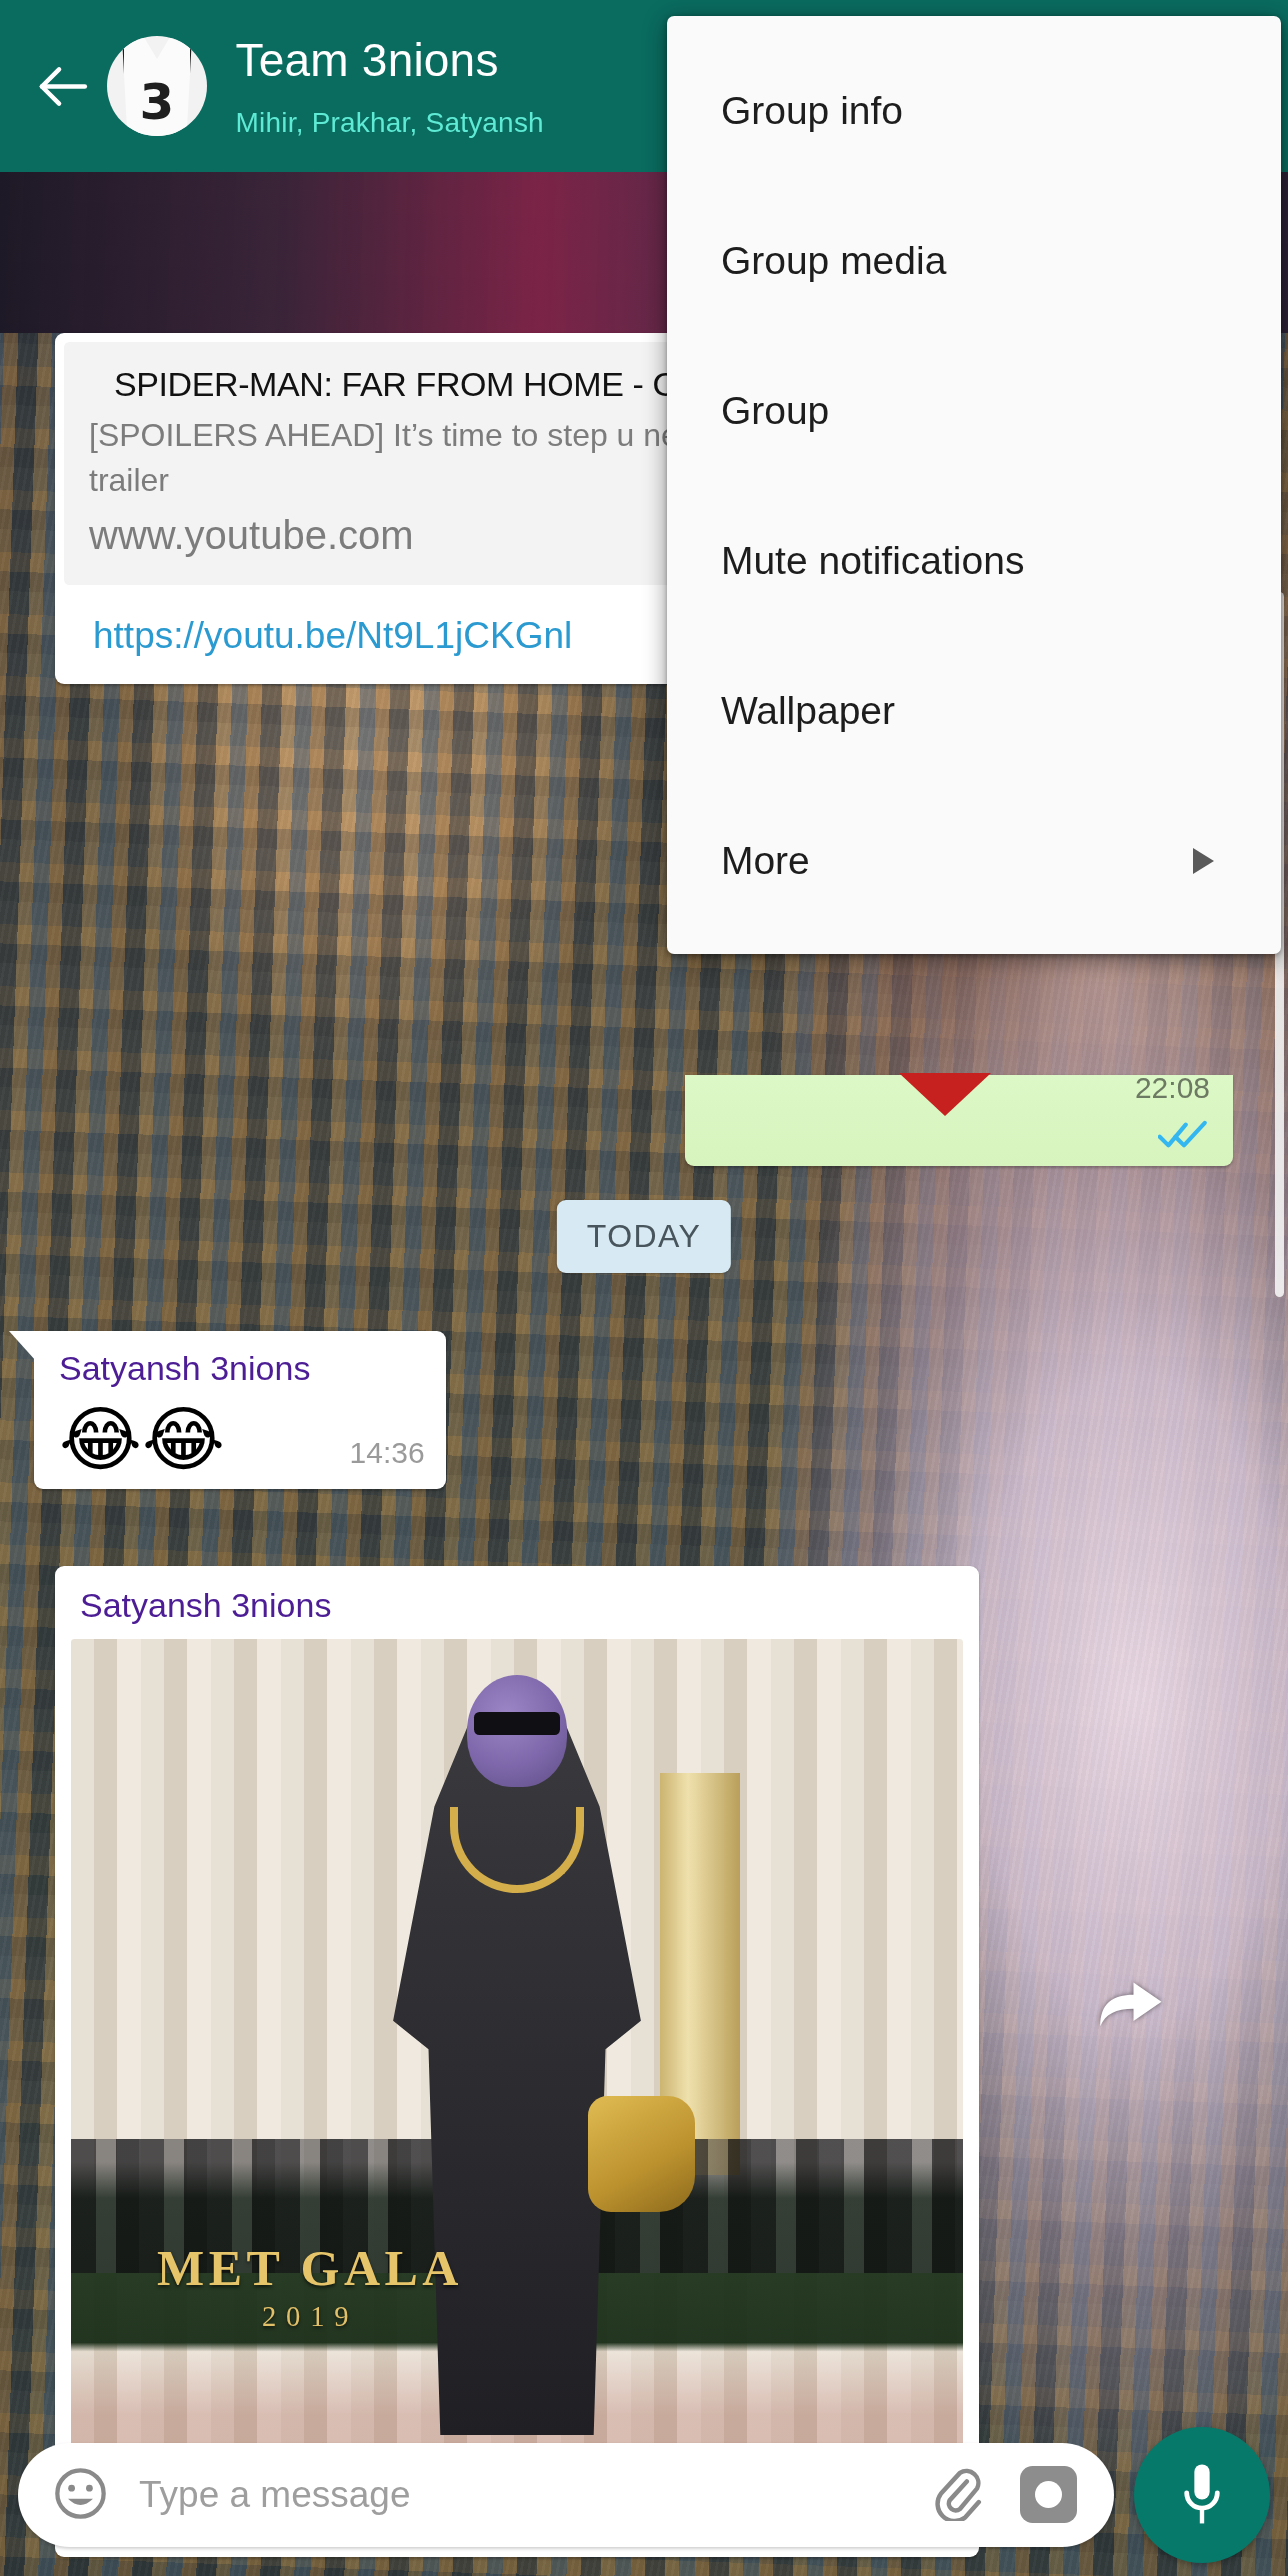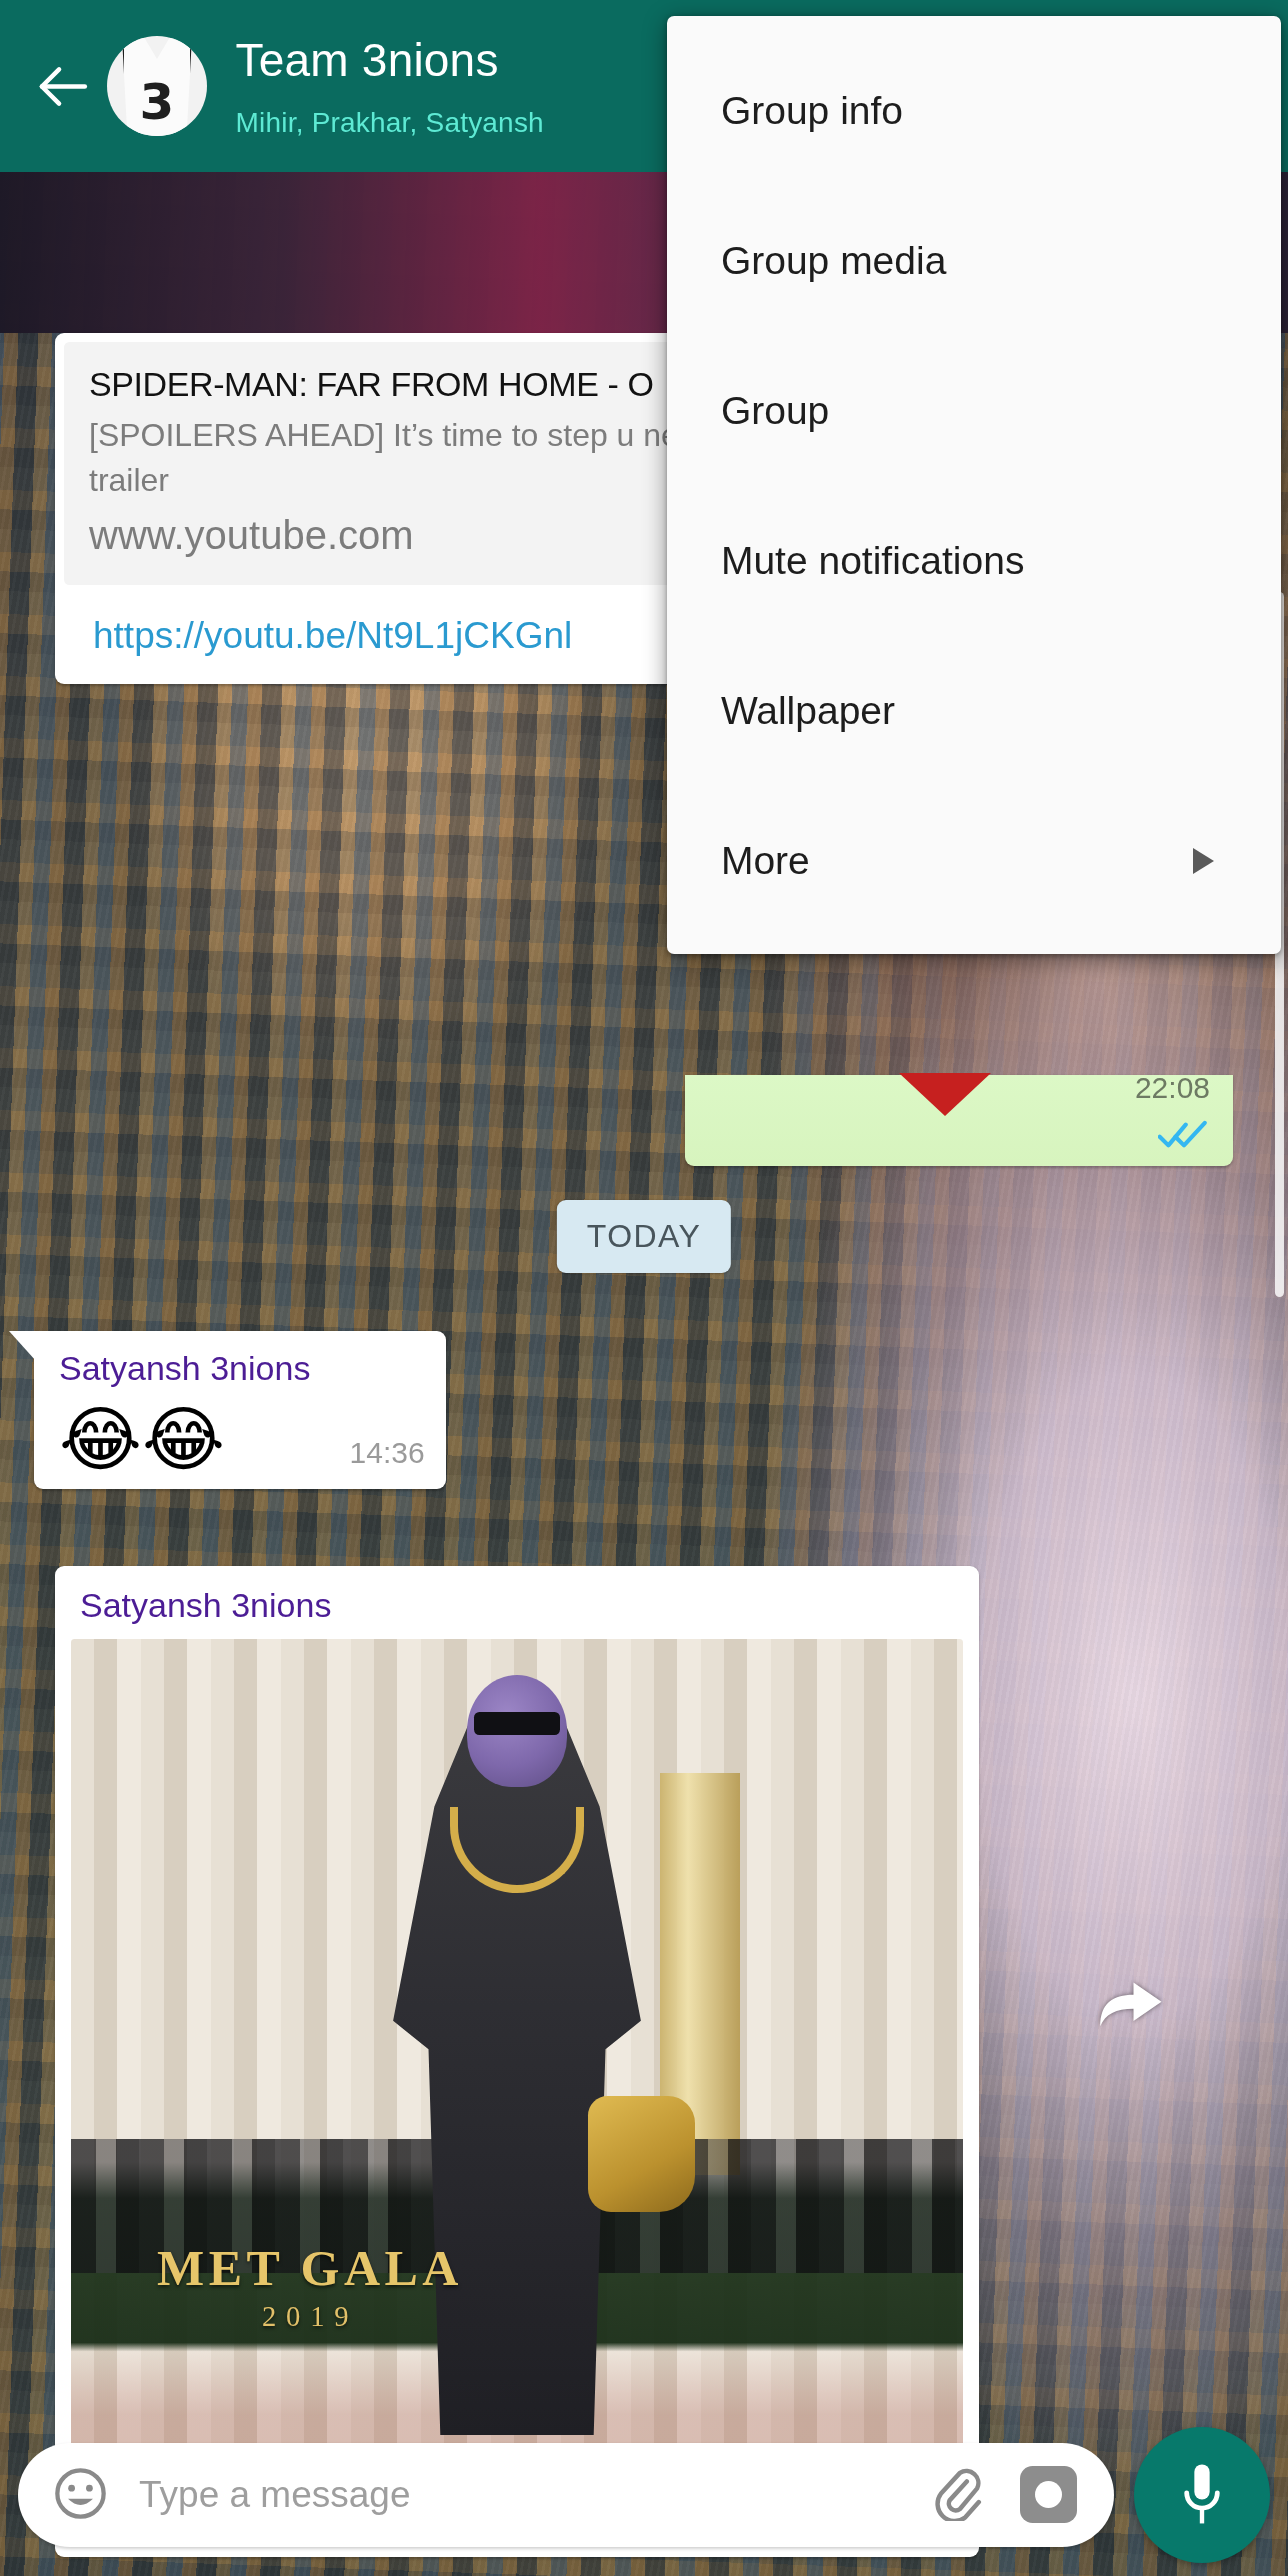--- a/index.html
+++ b/index.html
@@ -90,21 +90,21 @@
   
   .chat { position:absolute; top:172px; left:0; right:0; bottom:163px; z-index: 10; }
 
   
   .bubble-link {
     position:absolute; top: 161px; left: 55px; width: 1134px;
     background:#ffffff; border-radius: 9px 9px 9px 9px;
     box-shadow: 0 1.8px 2.7px rgba(0,0,0,.28); overflow:hidden;
   }
   .lp-card { background:#f3f3f3; margin: 9px 9px 0 9px; border-radius:5.4px; padding: 23px 25px 27px 25px; }
-  .lp-title { font-size: 34px; color:#121212; letter-spacing:-0.4px; white-space:nowrap; overflow:hidden; }
+  .lp-title { font-size: 34px; color:#121212; letter-spacing:-0.4px; white-space:nowrap; overflow:hidden;margin-left:25px; }
   .lp-desc { font-size: 32px; color:#7c7c7c; line-height: 1.42; margin-top: 9px; max-height: 93px; overflow:hidden; }
   .lp-host { font-size: 40px; color:#7c7c7c; margin-top: 9px; }
   .lp-url { font-size: 37px; color:#2a9ad0; padding: 30px 25px 27px 38px; white-space:nowrap; overflow:hidden; }
 
   
   .bubble-out {
     position:absolute; top: 903px; right: 55px; width: 548px; height: 91px;
     background: linear-gradient(180deg,#dcf8c6 0%, #d7f4be 100%);
     border-radius: 0 0 9px 9px;
     box-shadow: 0 1.8px 2.7px rgba(0,0,0,.26);

